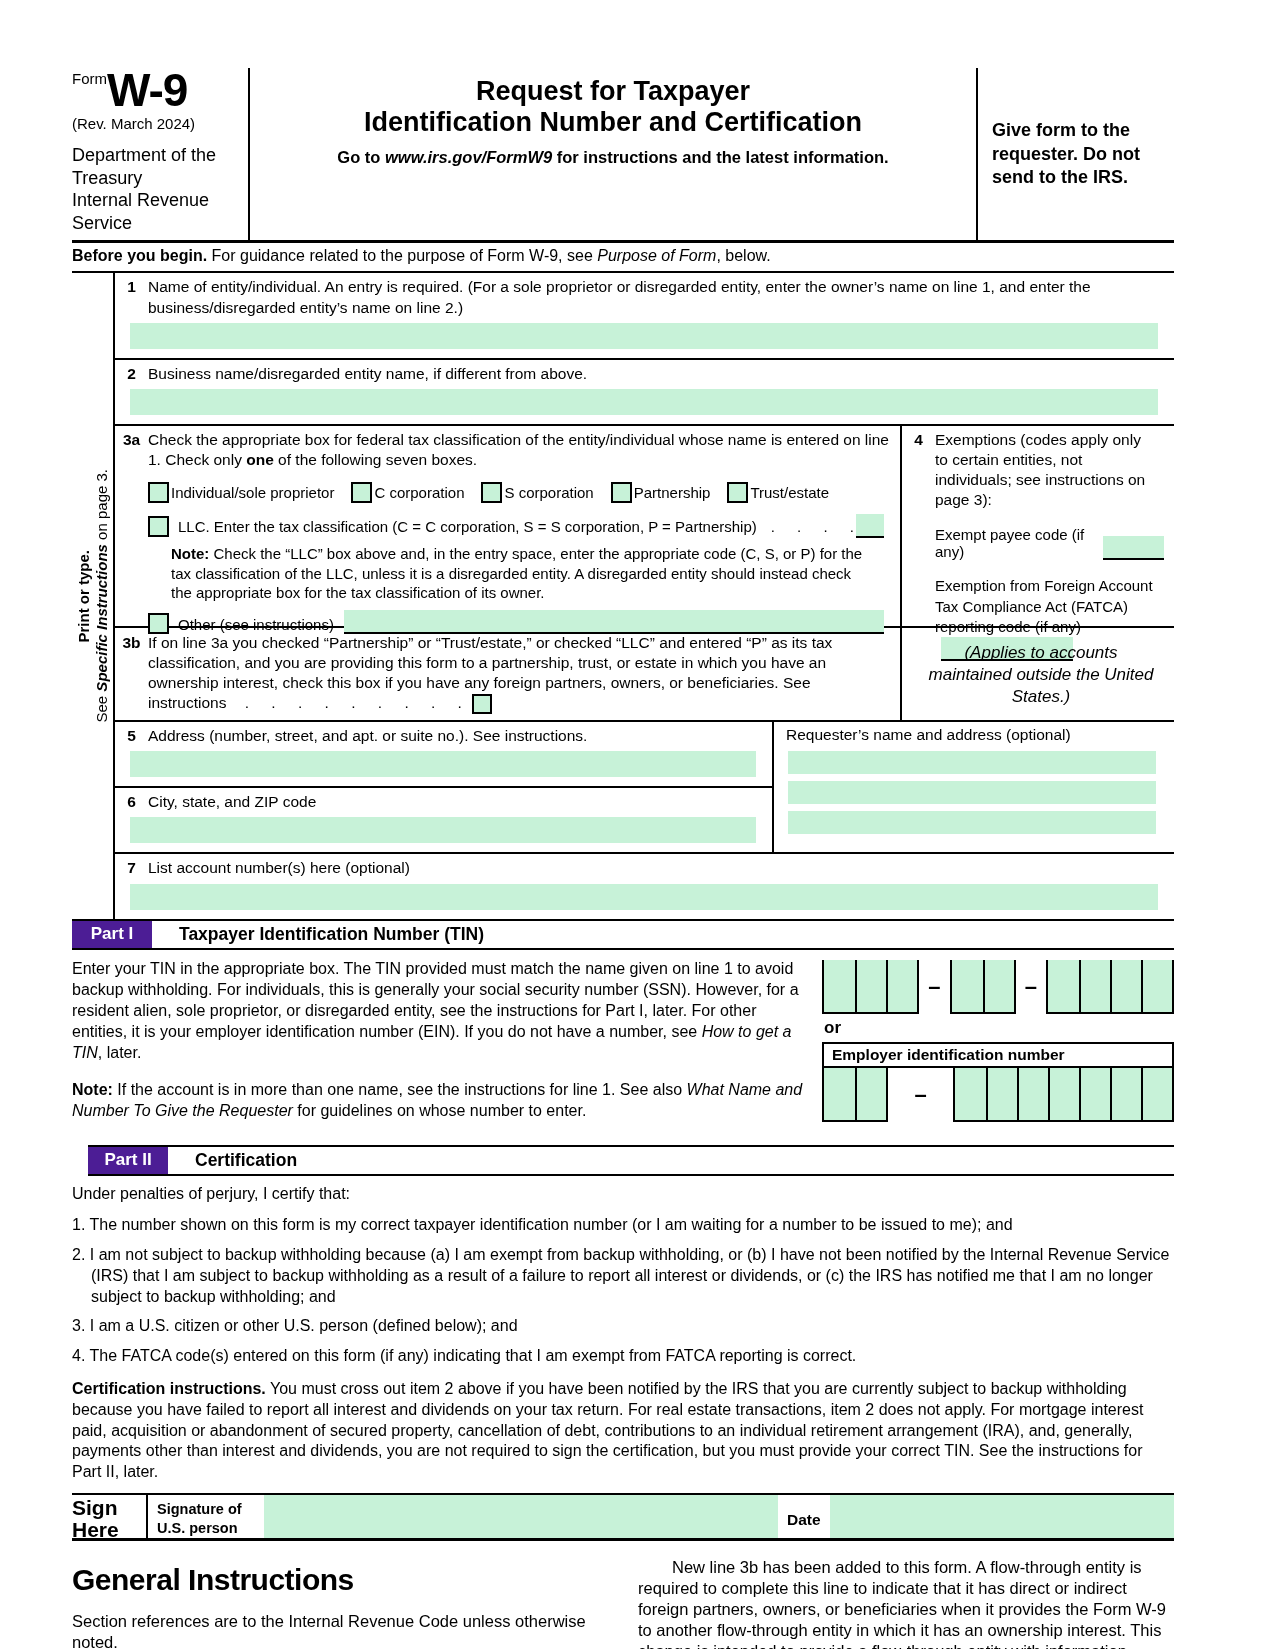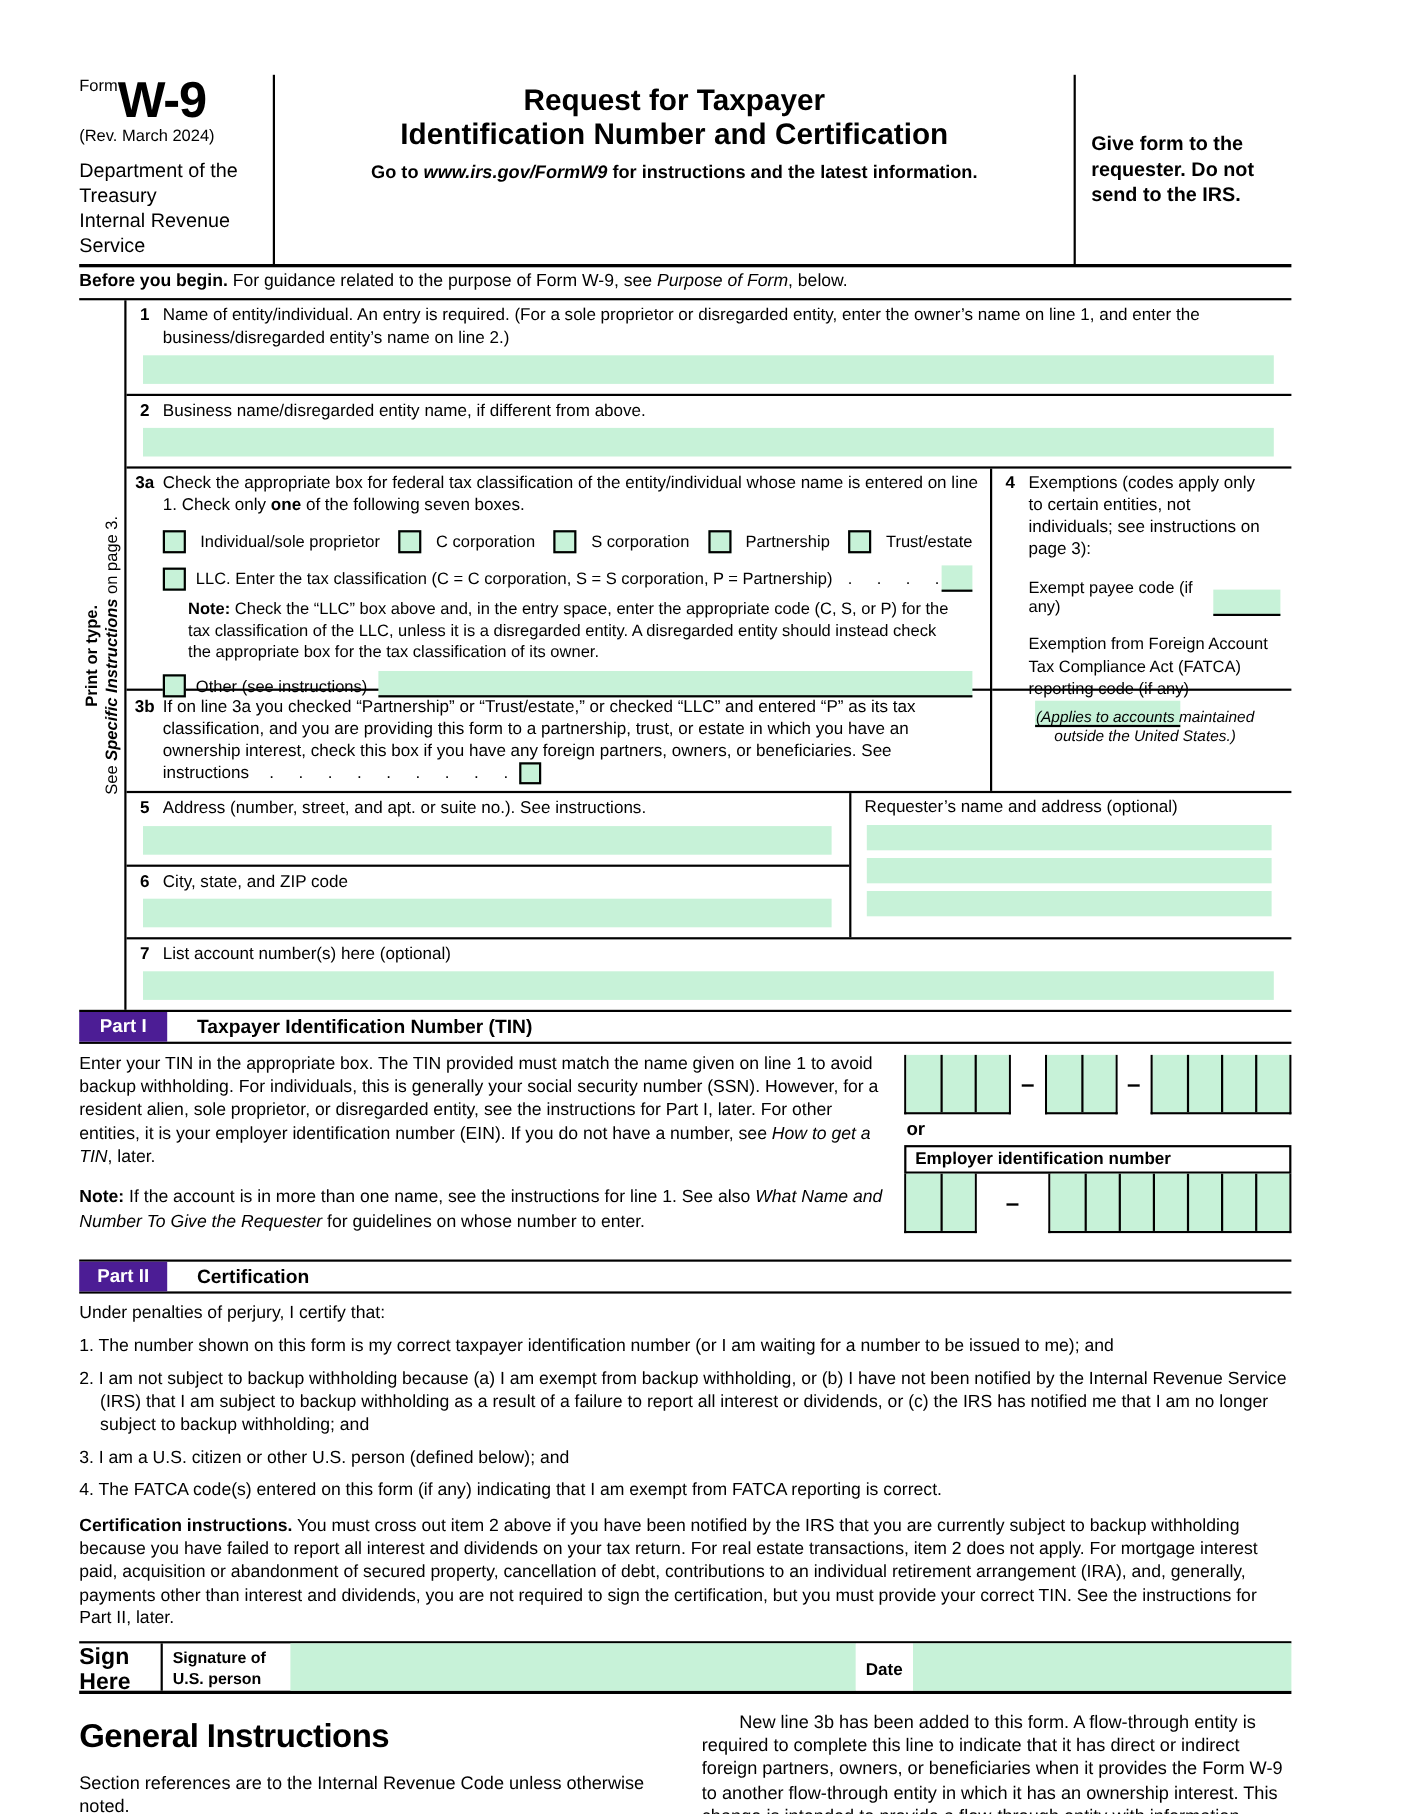--- a/index.html
+++ b/index.html
@@ -41,48 +41,48 @@
   .num { width:33px; text-align:center; font-weight:bold; flex:none; padding-top:1px; }
   .lbl { flex:1; line-height:1.3; padding-right:10px; }
   .gfield { height:26px; margin:5px 16px 9px 15px; }
   .cb { width:21px; height:21px; border:2px solid #000; background:#c7f2d8; flex:none; }
   .cb-inline { display:inline-block; width:20px; height:20px; border:2px solid #000; background:#c7f2d8; vertical-align:middle; margin-left:8px; }
 
   .row3ab { display:flex; border-bottom:2px solid #000; }
   .left3 { flex:1; display:flex; flex-direction:column; min-width:0; }
   .block3a { border-bottom:2px solid #000; height:202px; padding:4px 0 0; }
   .opts { display:flex; gap:17px; margin:12px 0 0 33px; font-size:15px; white-space:nowrap; }
-  .opt { display:flex; align-items:center; gap:13px; }
+  .opt { display:flex; align-items:center; gap:2px; }
   .llcline { display:flex; align-items:center; margin:11px 16px 0 33px; font-size:15px; }
   .llc-text { margin-left:9px; white-space:nowrap; }
   .dots { letter-spacing:2px; word-spacing:14px; margin-left:14px; white-space:nowrap; }
   .llc-entry { width:62px; height:24px; border-bottom:2px solid #000; margin-left:auto; }
   .note3a { margin:6px 30px 0 56px; font-size:15px; line-height:1.3; }
   .otherline { display:flex; align-items:flex-end; margin:7px 16px 0 33px; font-size:15px; }
   .other-text { margin:0 10px 0 9px; white-space:nowrap; padding-bottom:1px; }
   .other-entry { flex:1; height:24px; border-bottom:2px solid #000; }
   .block3b { flex:1; padding:5px 0 6px; }
   .right4 { width:274px; flex:none; border-left:2px solid #000; display:flex; flex-direction:column; }
   .block4 { border-bottom:2px solid #000; height:202px; padding:4px 10px 0 0; }
   .exline { display:flex; align-items:flex-end; justify-content:space-between; margin:16px 0 0 33px; font-size:15px; }
   .ex-entry { width:66px; height:24px; border-bottom:2px solid #000; }
   .fatca { margin:16px 0 0 33px; font-size:15px; line-height:1.35; }
   .fatca-entry { display:inline-block; width:132px; height:24px; border-bottom:2px solid #000; vertical-align:bottom; margin-left:6px; }
-  .applies { padding:14px 14px 0 20px; font-style:italic; text-align:center; font-size:14px; line-height:1.3; }
+  .applies { padding:14px 14px 0 20px; font-style:italic; text-align:center; font-size:17px; line-height:1.3; }
 
   .row56 { display:flex; border-bottom:2px solid #000; }
   .left56 { width:657px; flex:none; display:flex; flex-direction:column; }
   .r5 { border-bottom:2px solid #000; padding-top:4px; }
   .r6 { padding-top:4px; flex:1; }
   .right56 { flex:1; border-left:2px solid #000; padding:4px 0 6px 12px; }
   .req-bar { height:23px; margin:7px 18px 0 2px; }
 
   
   .partbar { display:flex; align-items:stretch; border-bottom:2px solid #000; }
-  .partbar.topline { border-top:2px solid #000; }
+  .partbar.topline { border-top:2px solid #000;margin-left:16px; }
   .partbox { background:#4c1d95; color:#fff; font-weight:bold; font-size:17px; width:80px; flex:none; text-align:center; padding:3px 0; }
   .parttitle { font-weight:bold; font-size:17.5px; padding:3px 0 3px 27px; }
 
   
   .p1body { display:flex; padding:8px 0 8px; }
   .p1text { flex:1; padding-right:14px; font-size:16px; line-height:1.32; }
   .p1text p { margin-bottom:16px; }
   .tinpanel { width:352px; flex:none; padding-top:2px; }
   .tinlabelbox { border:2px solid #000; font-weight:bold; font-size:15.5px; padding:2px 8px; background:#fff; }
   .cells { display:flex; align-items:center; margin-top:0; }

